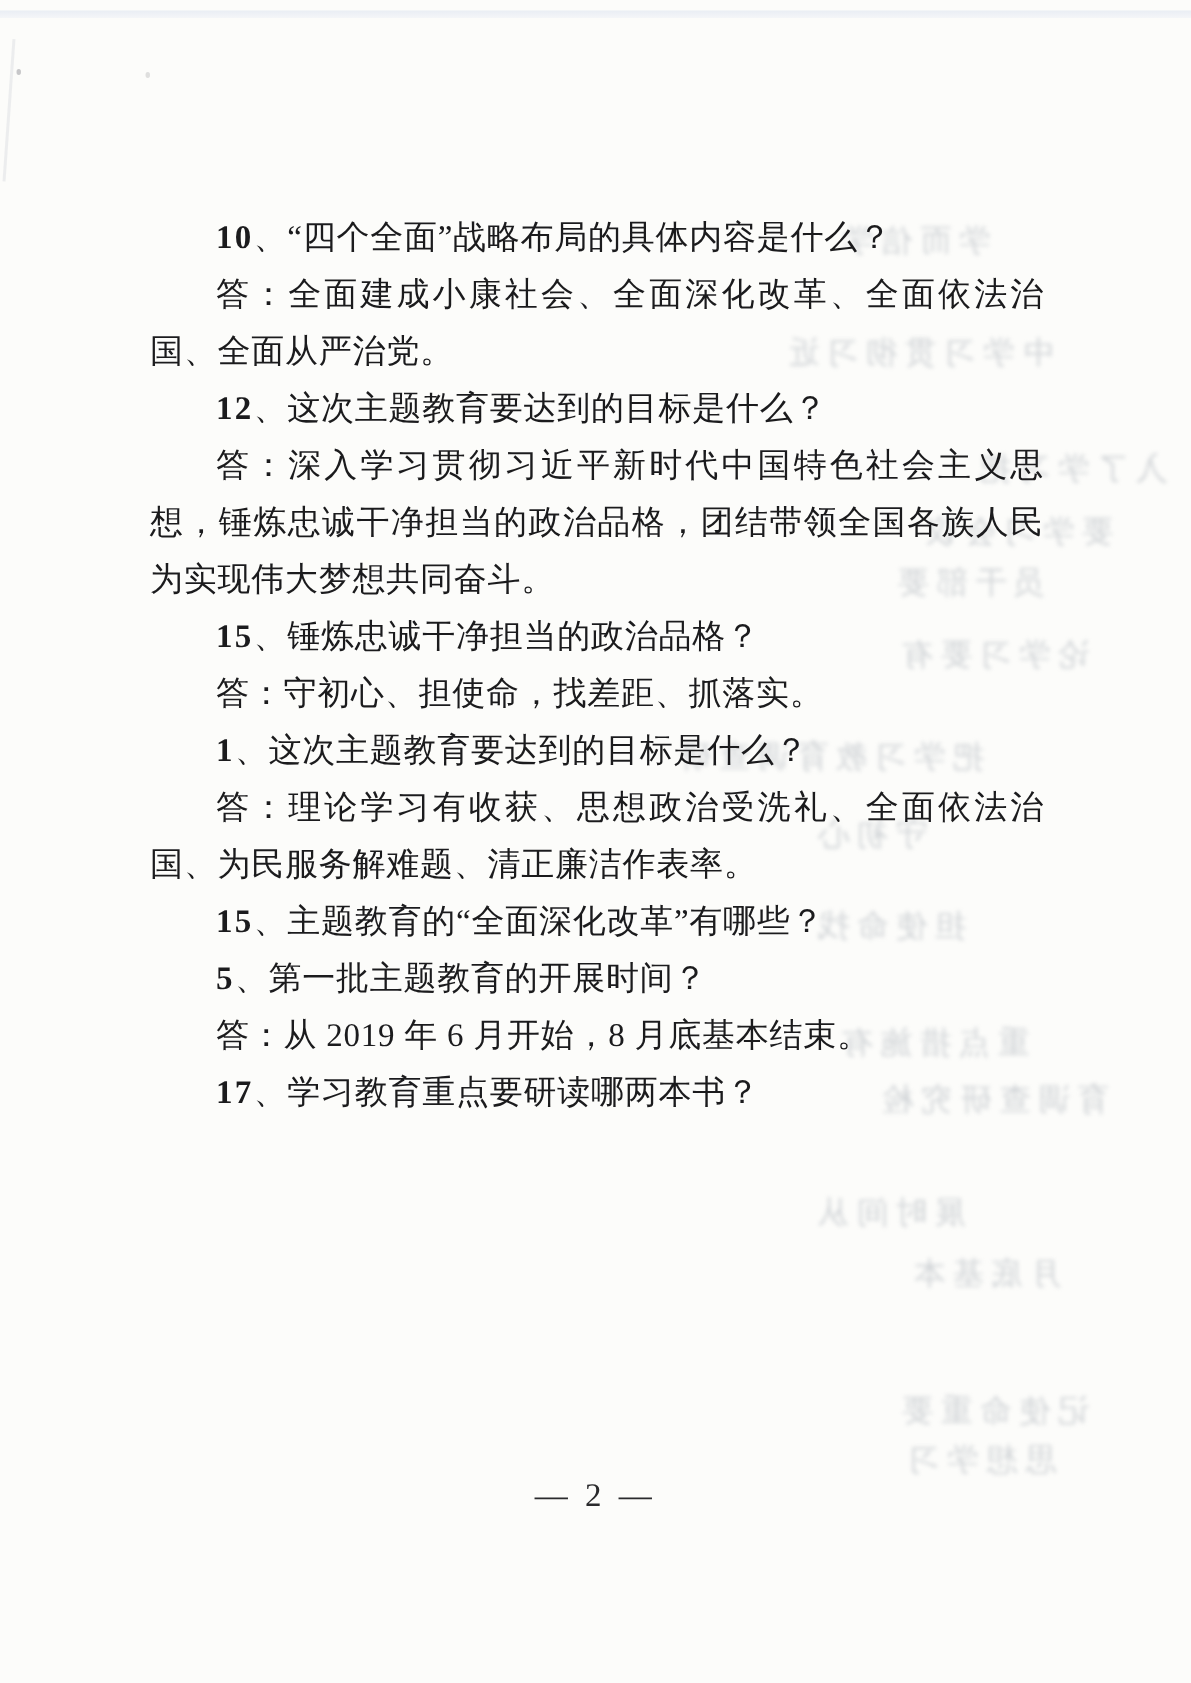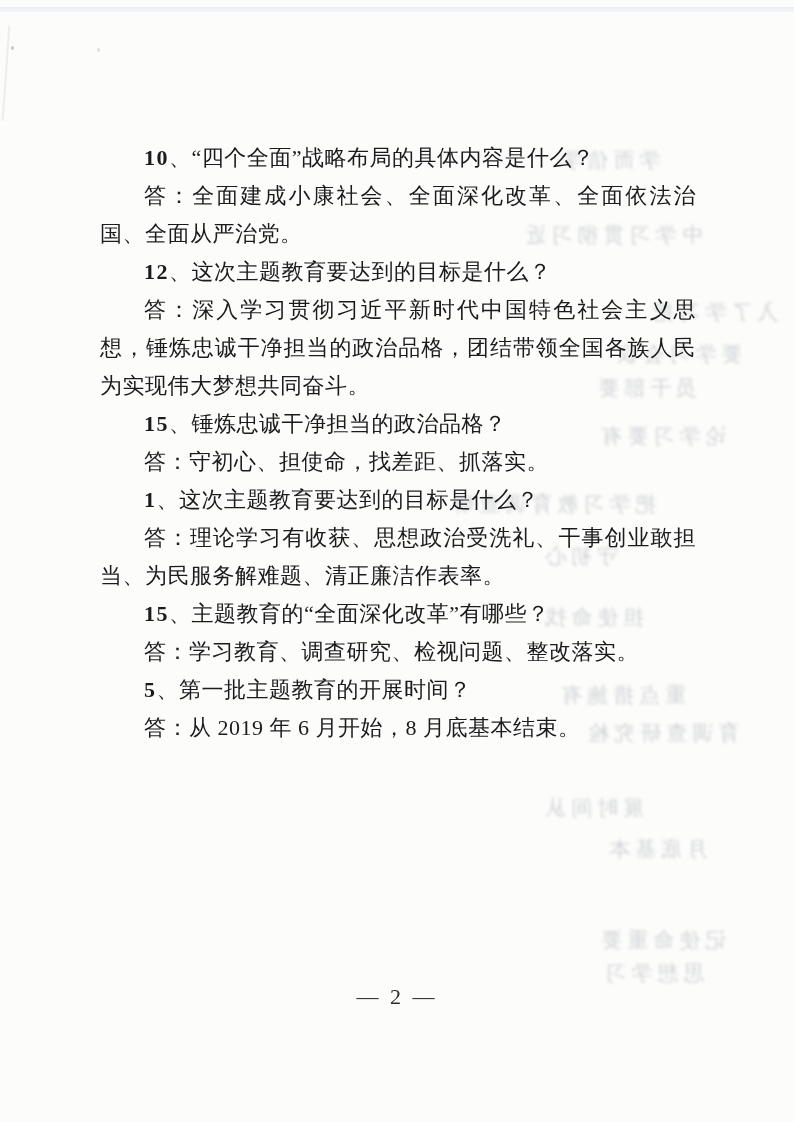--- a/index.html
+++ b/index.html
@@ -84,29 +84,29 @@
     <p class="para"><span class="qnum">12</span><span>、这次主题教育要达到的目标是什么？</span></p>
 
     <p class="para"><span class="qnum"></span><span>答：深入学习贯彻习近平新时代中国特色社会主义思想，锤炼忠诚干净担当的政治品格，团结带领全国各族人民为实现伟大梦想共同奋斗。</span></p>
 
     <p class="para"><span class="qnum">15</span><span>、锤炼忠诚干净担当的政治品格？</span></p>
 
     <p class="para"><span class="qnum"></span><span>答：守初心、担使命，找差距、抓落实。</span></p>
 
     <p class="para"><span class="qnum">1</span><span>、这次主题教育要达到的目标是什么？</span></p>
 
-    <p class="para"><span class="qnum"></span><span>答：理论学习有收获、思想政治受洗礼、干事创业敢担当、为民服务解难题、清正廉洁作表率。</span></p>
+    <p class="para"><span class="qnum"></span><span>答：理论学习有收获、思想政治受洗礼、全面依法治国、为民服务解难题、清正廉洁作表率。</span></p>
 
     <p class="para"><span class="qnum">15</span><span>、主题教育的“全面深化改革”有哪些？</span></p>
 
-    <p class="para"><span class="qnum"></span><span>答：学习教育、调查研究、检视问题、整改落实。</span></p>
 
     <p class="para"><span class="qnum">5</span><span>、第一批主题教育的开展时间？</span></p>
 
     <p class="para"><span class="qnum"></span><span>答：从 2019 年 6 月开始，8 月底基本结束。</span></p>
 
+    <p class="para"><span class="qnum">17</span><span>、学习教育重点要研读哪两本书？</span></p>
 
 
   </div>
 
   <div class="footer">— 2 —</div>
 
 </div>
 
 </body></html>

